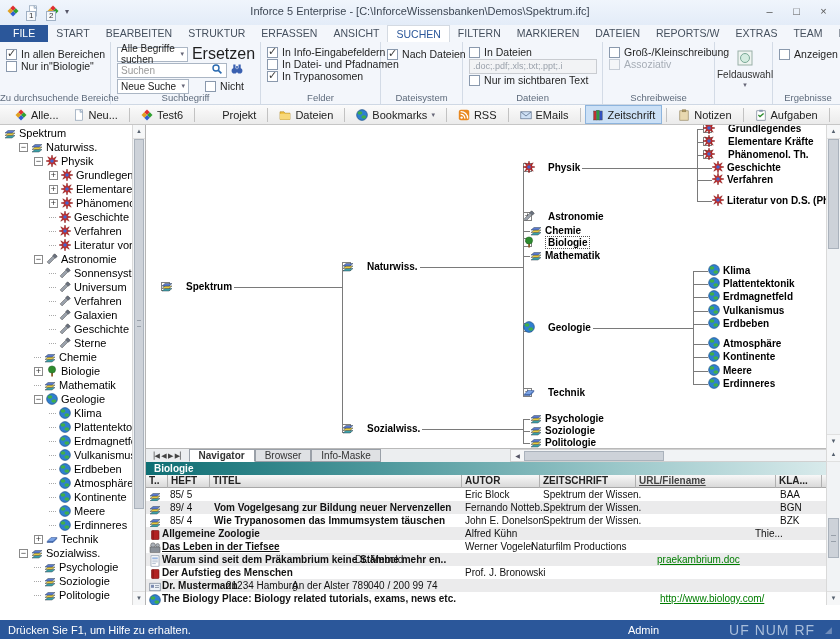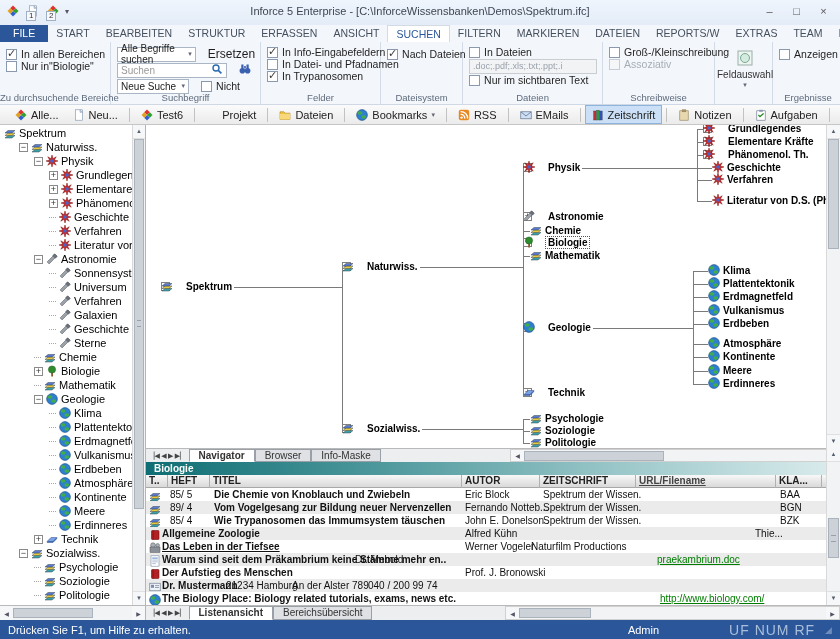--- a/index.html
+++ b/index.html
@@ -26,35 +26,35 @@
           display:flex;align-items:stretch;font-size:10.5px;}
   .rtab{padding:0 8px;line-height:17px;color:#45505e;white-space:nowrap;}
   .rtab.file{background:#2b579a;color:#fff;padding:0 13px;}
   .rtab.active{background:#fff;color:#2b579a;border:1px solid #d4dae2;border-bottom:none;}
 
   
   .ribbon{position:absolute;left:0;top:42px;width:840px;height:62px;background:#f3f6fb;
           border-bottom:1px solid #cfd8e4;display:flex;}
   .rgroup{position:relative;border-right:1px solid #d3dbe6;padding:4px 5px 14px 6px;box-sizing:border-box;}
   .glabel{position:absolute;bottom:1px;left:0;right:0;text-align:center;font-size:9.5px;color:#5e6b7c;white-space:nowrap;}
-  .rrow{display:flex;align-items:center;gap:12px;height:16px;}
+  .rrow{display:flex;align-items:center;gap:4px;height:16px;}
   .rcb{display:flex;align-items:center;gap:4px;font-size:10.5px;color:#1e1e1e;white-space:nowrap;}
   .rcb.dis{color:#a6adb6;}
   .cb{position:relative;width:11px;height:11px;border:1px solid #8a99ad;background:#fff;flex:none;box-sizing:border-box;}
   .cb.on::after{content:"✓";position:absolute;left:0px;top:-3px;font-size:11px;color:#3a3a3a;}
   .cb.dis{border-color:#c6cdd6;background:#f4f6f8;}
   .combo{width:110px;height:15px;border:1px solid #abb6c4;background:#fff;font-size:10px;
          display:flex;align-items:center;justify-content:space-between;padding:0 3px;color:#222;box-sizing:border-box;}
   .combo.small{width:72px;}
   .carrow{font-size:7px;color:#667;}
   .sinput{width:110px;height:15px;border:1px solid #abb6c4;background:#fff;font-size:10px;color:#999;
           display:flex;align-items:center;justify-content:space-between;padding:0 3px;box-sizing:border-box;}
   .dinput{width:128px;height:15px;border:1px solid #c9ccd1;background:#f2f3f5;font-size:9px;color:#9aa1ab;
           display:flex;align-items:center;padding:0 3px;box-sizing:border-box;white-space:nowrap;overflow:hidden;}
-  .linkish{font-size:12px;color:#1e1e1e;}
+  .linkish{font-size:16px;color:#1e1e1e;}
   .bigbtn{width:48px;height:46px;display:flex;flex-direction:column;align-items:center;justify-content:center;
           gap:1px;font-size:10px;color:#333;text-align:center;}
 
   
   .toolbar{position:absolute;left:0;top:105px;width:840px;height:20px;box-sizing:border-box;
            background:linear-gradient(#fbfbfb,#ebebeb);border-bottom:1px solid #c6c6c6;
            display:flex;align-items:center;padding-left:8px;}
   .tbtn{display:flex;align-items:center;gap:4px;font-size:11px;color:#222;padding:0 6px;height:17px;
         border:1px solid transparent;white-space:nowrap;}
   .tbtn.active{background:#cbe0f6;border-color:#8db4dd;}
@@ -229,21 +229,21 @@
                 <rect x="7.5" y="1.5" width="2.2" height="4.5" fill="#3a60b0"></rect>
                  <rect x="5.2" y="3" width="1.6" height="2.5" fill="#3a60b0"></rect>
               </svg>
             </span></span>
       </div>
       <div class="rrow">
         <span class="combo small">
           <span>Neue Suche</span>
             <span class="carrow">▾</span>
           </span>
-        <label class="rcb" style="">
+        <label class="rcb" style="margin-left:12px;">
           <span class="cb"></span>
           <span>Nicht</span>
           </label>
       </div>
       <div class="glabel">Suchbegriff</div>
     </div>
 
     <div class="rgroup" style="width:120px;">
       <label class="rcb">
         <span class="cb on"></span>
@@ -1175,21 +1175,20 @@
   <div class="tbody">
       <div class="trow">
         <span class="ticon"><span class="ic">
             <svg width="12" height="12" viewBox="0 0 12 12">
               <polygon points="1,11 8,11 11,8.5 4,8.5" fill="#3aa0a8" stroke="#3a4a55" stroke-width="0.5"></polygon>
             <polygon points="1,8.5 8,8.5 11,6 4,6" fill="#e8c93e" stroke="#3a4a55" stroke-width="0.5"></polygon>
             <polygon points="1,6 8,6 11,3.5 4,3.5" fill="#5a7ad0" stroke="#3a4a55" stroke-width="0.5"></polygon>
             </svg>
           </span></span>
         <span class="tcell" style="left: 24px;">85/ 5</span>
-        <span class="tcell b" style="left: 68px;">Die Chemie von Knoblauch und Zwiebeln</span>
         <span class="tcell" style="left: 319px;">Eric Block</span>
         <span class="tcell" style="left: 397px;">Spektrum der Wissen.</span>
         <span class="tcell" style="left: 634px;">BAA</span>
       </div>
       <div class="trow alt">
         <span class="ticon"><span class="ic">
             <svg width="12" height="12" viewBox="0 0 12 12">
               <polygon points="1,11 8,11 11,8.5 4,8.5" fill="#3aa0a8" stroke="#3a4a55" stroke-width="0.5"></polygon>
             <polygon points="1,8.5 8,8.5 11,6 4,6" fill="#e8c93e" stroke="#3a4a55" stroke-width="0.5"></polygon>
             <polygon points="1,6 8,6 11,3.5 4,3.5" fill="#5a7ad0" stroke="#3a4a55" stroke-width="0.5"></polygon>
@@ -1289,37 +1288,20 @@
       </div>
     </div>
   <div class="panelvsb">
     <div class="sbbtn">▲</div>
     <div class="sbthumb" style="top:70px;height:40px;">
       <div class="sbgrip" style="top:16px;"></div>
     </div>
     <div class="sbbtn bot">▼</div>
   </div>
 
-  <div class="bottomrow">
-    <span class="sbhz">
-      <span class="hsbbtn">◀</span>
-      <span class="hsbthumb" style="width:80px;"></span>
-      <span class="hsbbtn" style="margin-left:auto;">▶</span>
-    </span>
-    <span class="navbtns">▕◀ ◀ ▶ ▶▏</span>
-    <span style="display:flex;">
-        <span class="ptab active">Listenansicht</span>
-        <span class="ptab">Bereichsübersicht</span>
-      </span>
-    <span class="hsb" style="margin-left:auto;width:335px;">
-      <span class="hsbbtn">◀</span>
-      <span class="hsbthumb" style="width:72px;"></span>
-      <span class="hsbbtn" style="margin-left:auto;">▶</span>
-    </span>
-  </div>
 
   <div class="statusbar">
     <span>Drücken Sie F1, um Hilfe zu erhalten.</span>
     <span style="margin-left:auto;margin-right:60px;">Admin</span>
     <span class="sflags">UF NUM RF</span>
     <span class="grip">◢</span>
   </div>
 </div>
 
 </body></html>

